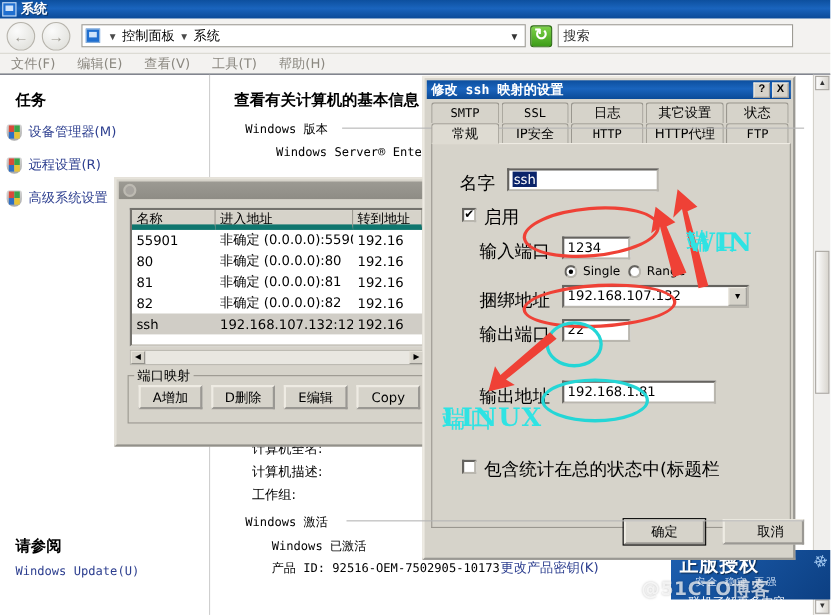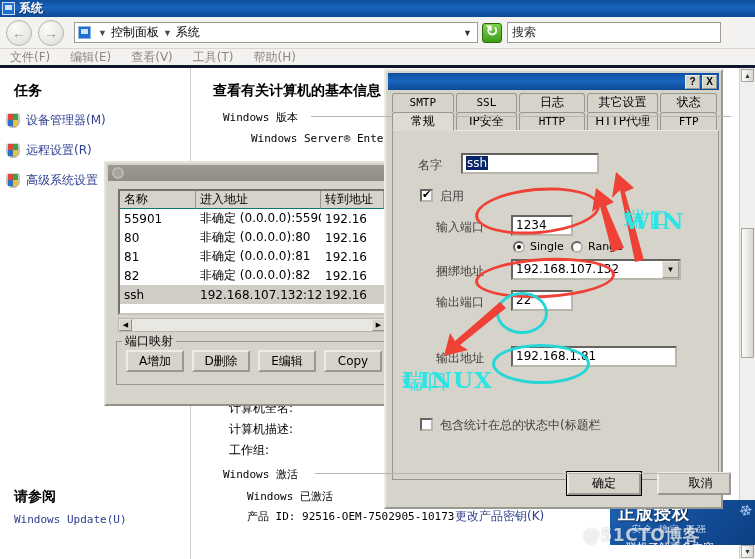--- a/index.html
+++ b/index.html
@@ -69,21 +69,21 @@
     color:#fff; font-size:15px; font-weight:bold;
   }
   .search{
     margin-left:5px; margin-right:4px; height:21px; width:214px; flex:0 0 auto;
     background:#fff;border:1px solid #9d9b94; display:flex;align-items:center;padding:0 4px;
     color:#333; font-family:"DejaVu Sans", sans-serif;
   }
 
   .menubar{
     position:absolute; left:0; top:49px; width:755px; height:19px;
-    background:#f3f2f0; border-bottom:3px solid #0f172a;
+    background:#f3f2f0; border-bottom:1px solid #0f172a;
     display:flex; align-items:center; color:#8b8880;
     font-family:"DejaVu Sans", sans-serif; font-size:12px;
   }
   .menubar .mi{ padding:0 10px; }
 
   .content{
     position:absolute; left:0; top:68px; width:755px; height:491px; background:#fff;
   }
   .leftpane{ position:absolute; left:0; top:0; width:190px; height:491px; background:#fff; }
   .tasks-h{
@@ -206,21 +206,21 @@
   .pt-title .pico{
     width:12px;height:12px;border-radius:50%;border:2px solid #bdbab2;margin:0 4px;flex:0 0 auto;
     background:#a8a5a0;
   }
   .pt-list{
     position:absolute; left:12px; top:26px; width:268px; height:126px;
     background:#fff; border:2px inset #c8c5bd;
   }
   .pt-hdr{ display:flex; height:18px; background:#d6d3ca; }
   .pt-hdr div{
-    border-right:1px solid #9a978f; border-bottom:1px solid #0f766e;
+    border-right:1px solid #9a978f; border-bottom:5px solid #0f766e;
     font-family:"DejaVu Sans", sans-serif; font-size:12px; color:#000;
     padding-left:4px; line-height:17px; overflow:hidden; white-space:nowrap;
   }
   .pt-row{ display:flex; height:19px; align-items:center; }
   .pt-row.sel{ background:#d0cdc6; }
   .pt-row div{
     font-family:"DejaVu Sans", sans-serif; font-size:12px; color:#000;
     padding-left:4px; overflow:hidden; white-space:nowrap;
   }
   .c1{ width:76px; flex:0 0 76px; }
@@ -278,21 +278,21 @@
     font-family:"DejaVu Sans Mono", monospace; font-size:11px; color:#000;
     text-align:center; line-height:17px; white-space:nowrap;
   }
   .tab.cn{ font-family:"DejaVu Sans", sans-serif; font-size:12px; }
   .tab.active{ background:#dedbd2; border-bottom:1px solid #dedbd2; position:relative; z-index:3;}
   .tabbody{
     position:absolute; left:6px; top:59px; width:327px; height:350px;
     background:#d6d3ca; border:1px solid #9a978f; border-top:1px solid #eeebe3;
   }
   .f-lbl{
-    position:absolute; font-family:"DejaVu Sans", sans-serif; font-size:12px; color:#404040;
+    position:absolute; font-family:"DejaVu Sans", sans-serif; font-size:16px; color:#000000;
   }
   .f-in{
     position:absolute; background:#fff; border:2px inset #b9b6ae;
     font-family:"DejaVu Sans", sans-serif; font-size:12px; color:#000;
     padding-left:3px; line-height:17px; height:21px; overflow:hidden; white-space:nowrap;
   }
   .f-in .hl{ background:#0a246a; color:#fff; padding:0 1px; }
   .combo-btn{
     position:absolute; width:17px; height:17px; background:#d6d3ca;
     border:1px outset #eeebe3; font-size:8px; text-align:center; line-height:15px; color:#000;
@@ -483,20 +483,21 @@
     <div class="pt-group-lbl">端口映射</div>
     <div class="pt-group"></div>
     <div class="pt-btn" style="left:20px;">A增加</div>
     <div class="pt-btn" style="left:86px;">D删除</div>
     <div class="pt-btn" style="left:152px;">E编辑</div>
     <div class="pt-btn" style="left:218px;">Copy</div>
   </div>
 
   <div class="dlg">
     <div class="dlg-title">
+      <span>修改 ssh 映射的设置</span>
       <span class="sp"></span>
       <span class="dlg-btn">?</span>
       <span class="dlg-btn">X</span>
     </div>
 
     <div class="tabs">
       <div class="tabrow r1">
         <div class="tab" style="width:62px;">SMTP</div>
         <div class="tab" style="width:62px;">SSL</div>
         <div class="tab cn" style="width:66px;">日志</div>
@@ -531,21 +532,21 @@
       <div class="radio-lbl" style="left:195px; top:109px;">Range</div>
 
       <div class="f-lbl" style="left:43px; top:132px;">捆绑地址</div>
       <div class="f-in" style="left:118px; top:128px; width:170px;">192.168.107.132</div>
       <div class="combo-btn" style="left:269px; top:130px;">▼</div>
 
       <div class="f-lbl" style="left:43px; top:163px;">输出端口</div>
       <div class="f-in" style="left:118px; top:159px; width:62px;">22</div>
 
       <div class="f-lbl" style="left:43px; top:219px;">输出地址</div>
-      <div class="f-in" style="left:118px; top:215px; width:166px;">192.168.1.81</div>
+      <div class="f-in" style="left:118px; top:215px; width:140px;">192.168.1.81</div>
 
       <div class="chk" style="left:27px; top:287px;"></div>
       <div class="f-lbl" style="left:47px; top:286px;">包含统计在总的状态中(标题栏</div>
     </div>
   </div>
 
   <div class="dlg-ok">确定</div>
   <div class="dlg-cancel">取消</div>
 
   <div class="ell" style="left:475px; top:188px; width:125px; height:46px; transform:rotate(-5deg);"></div>

